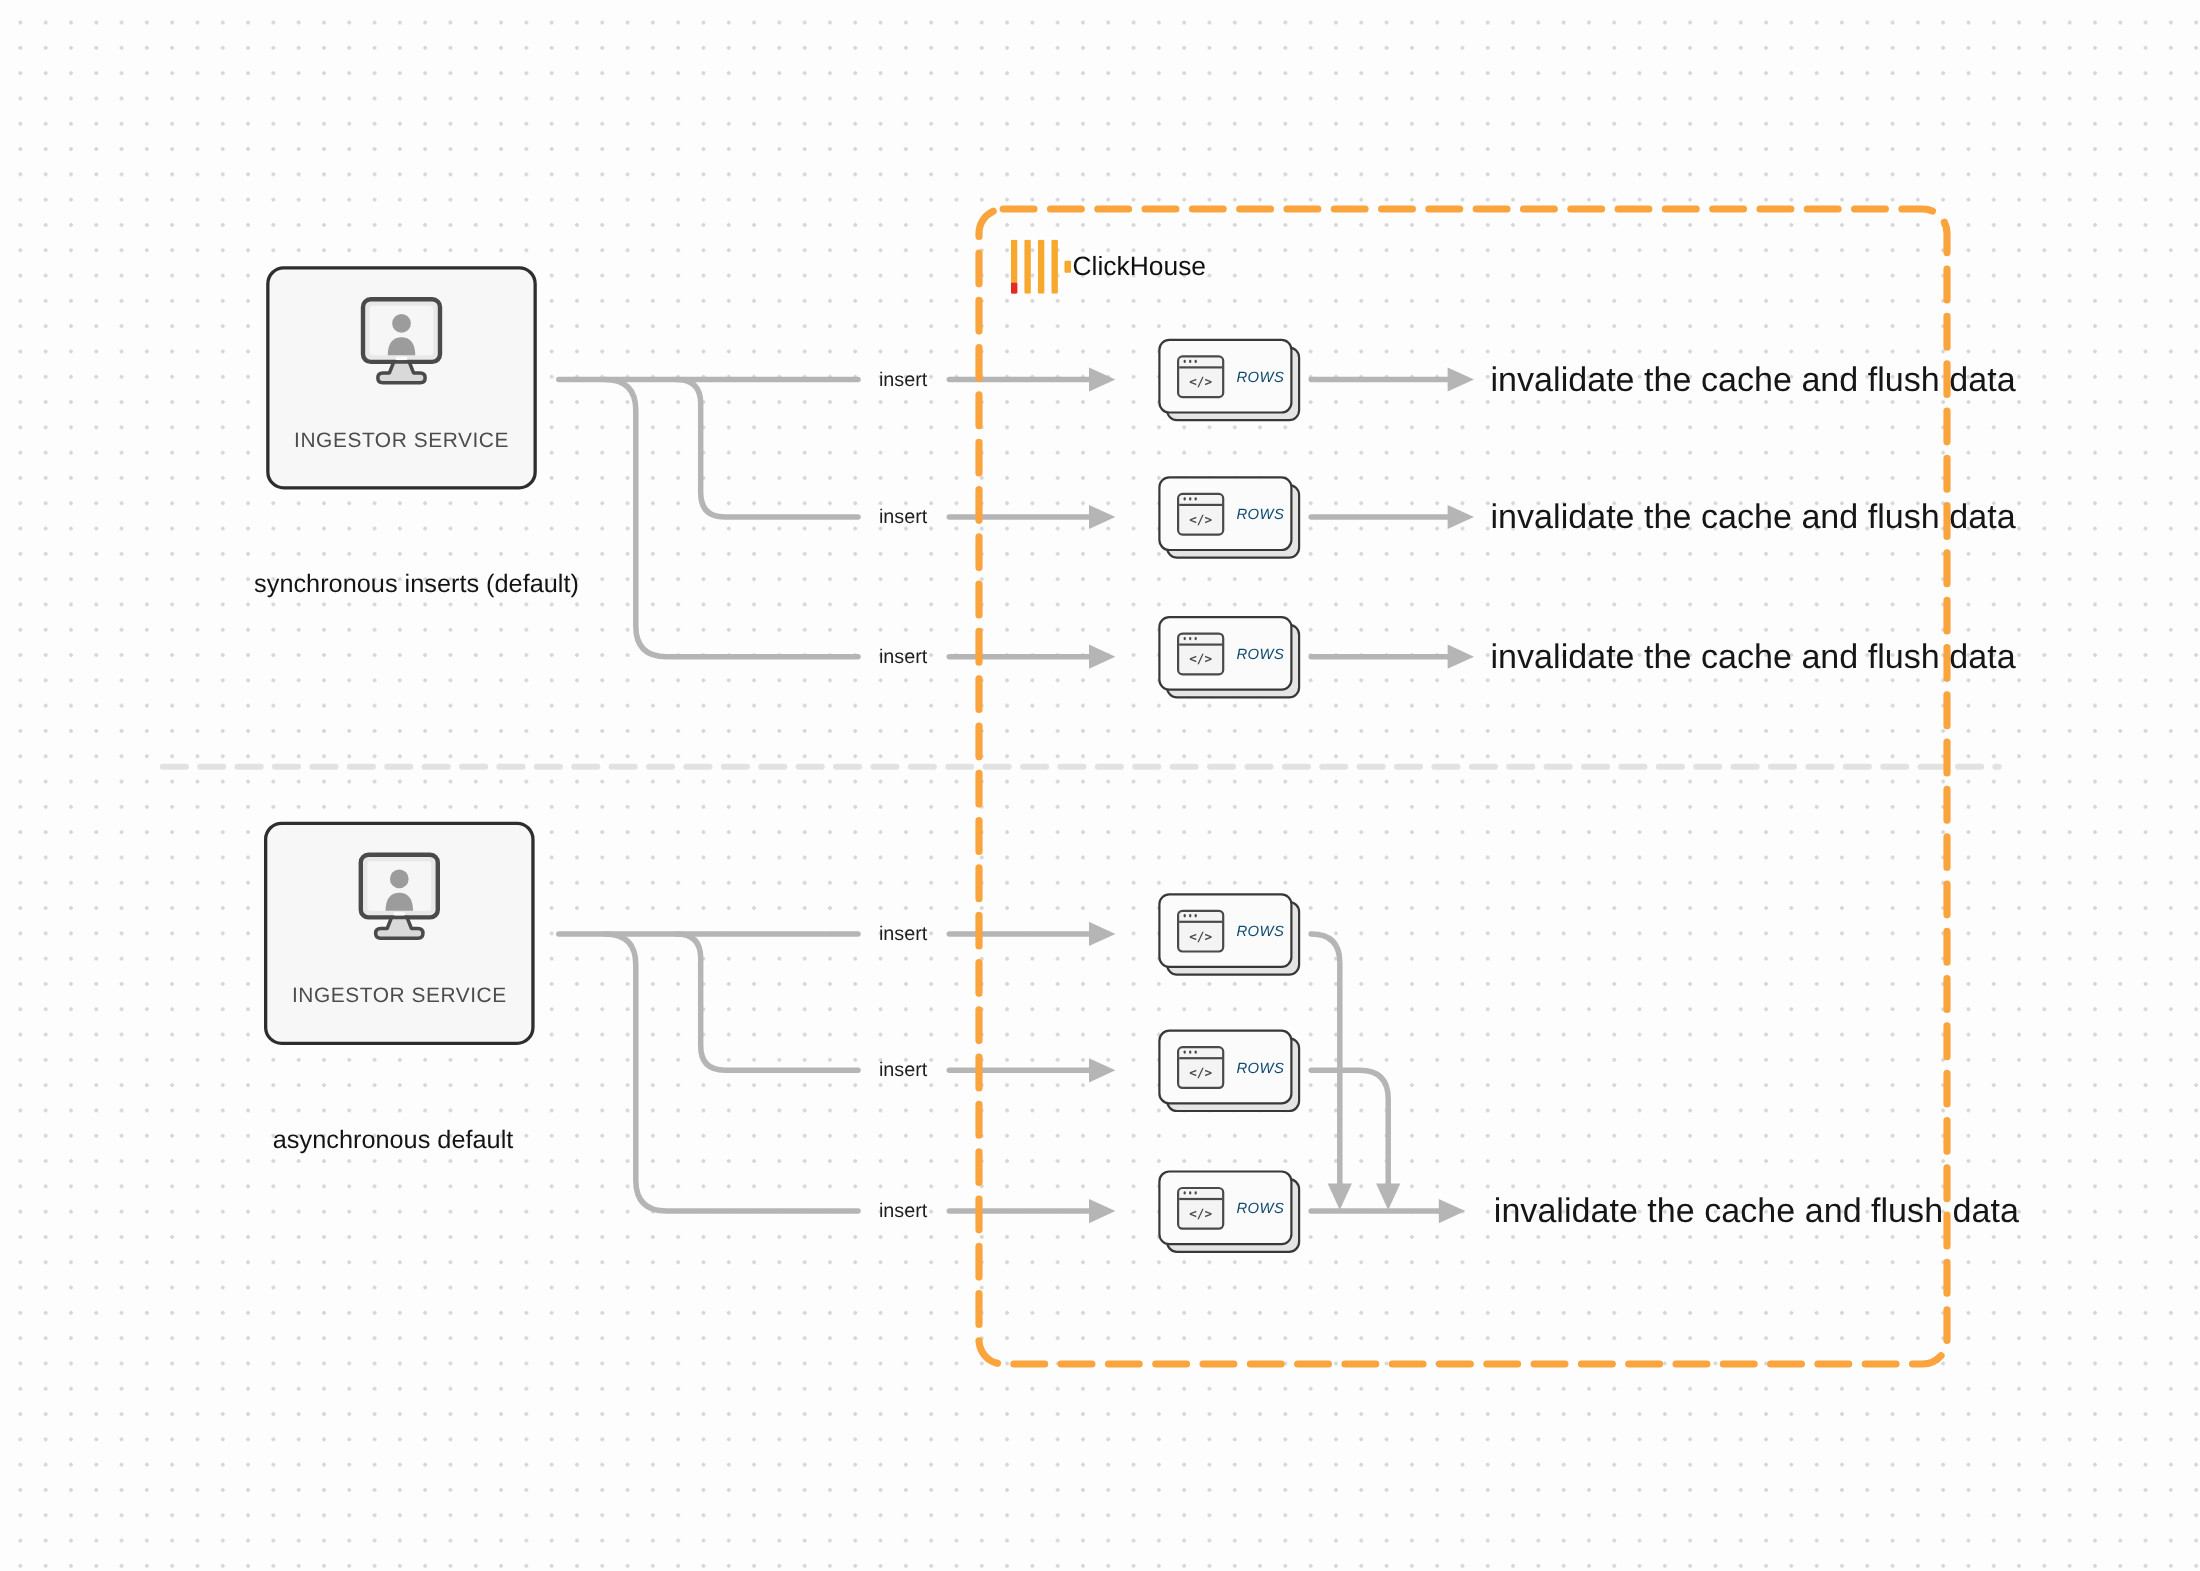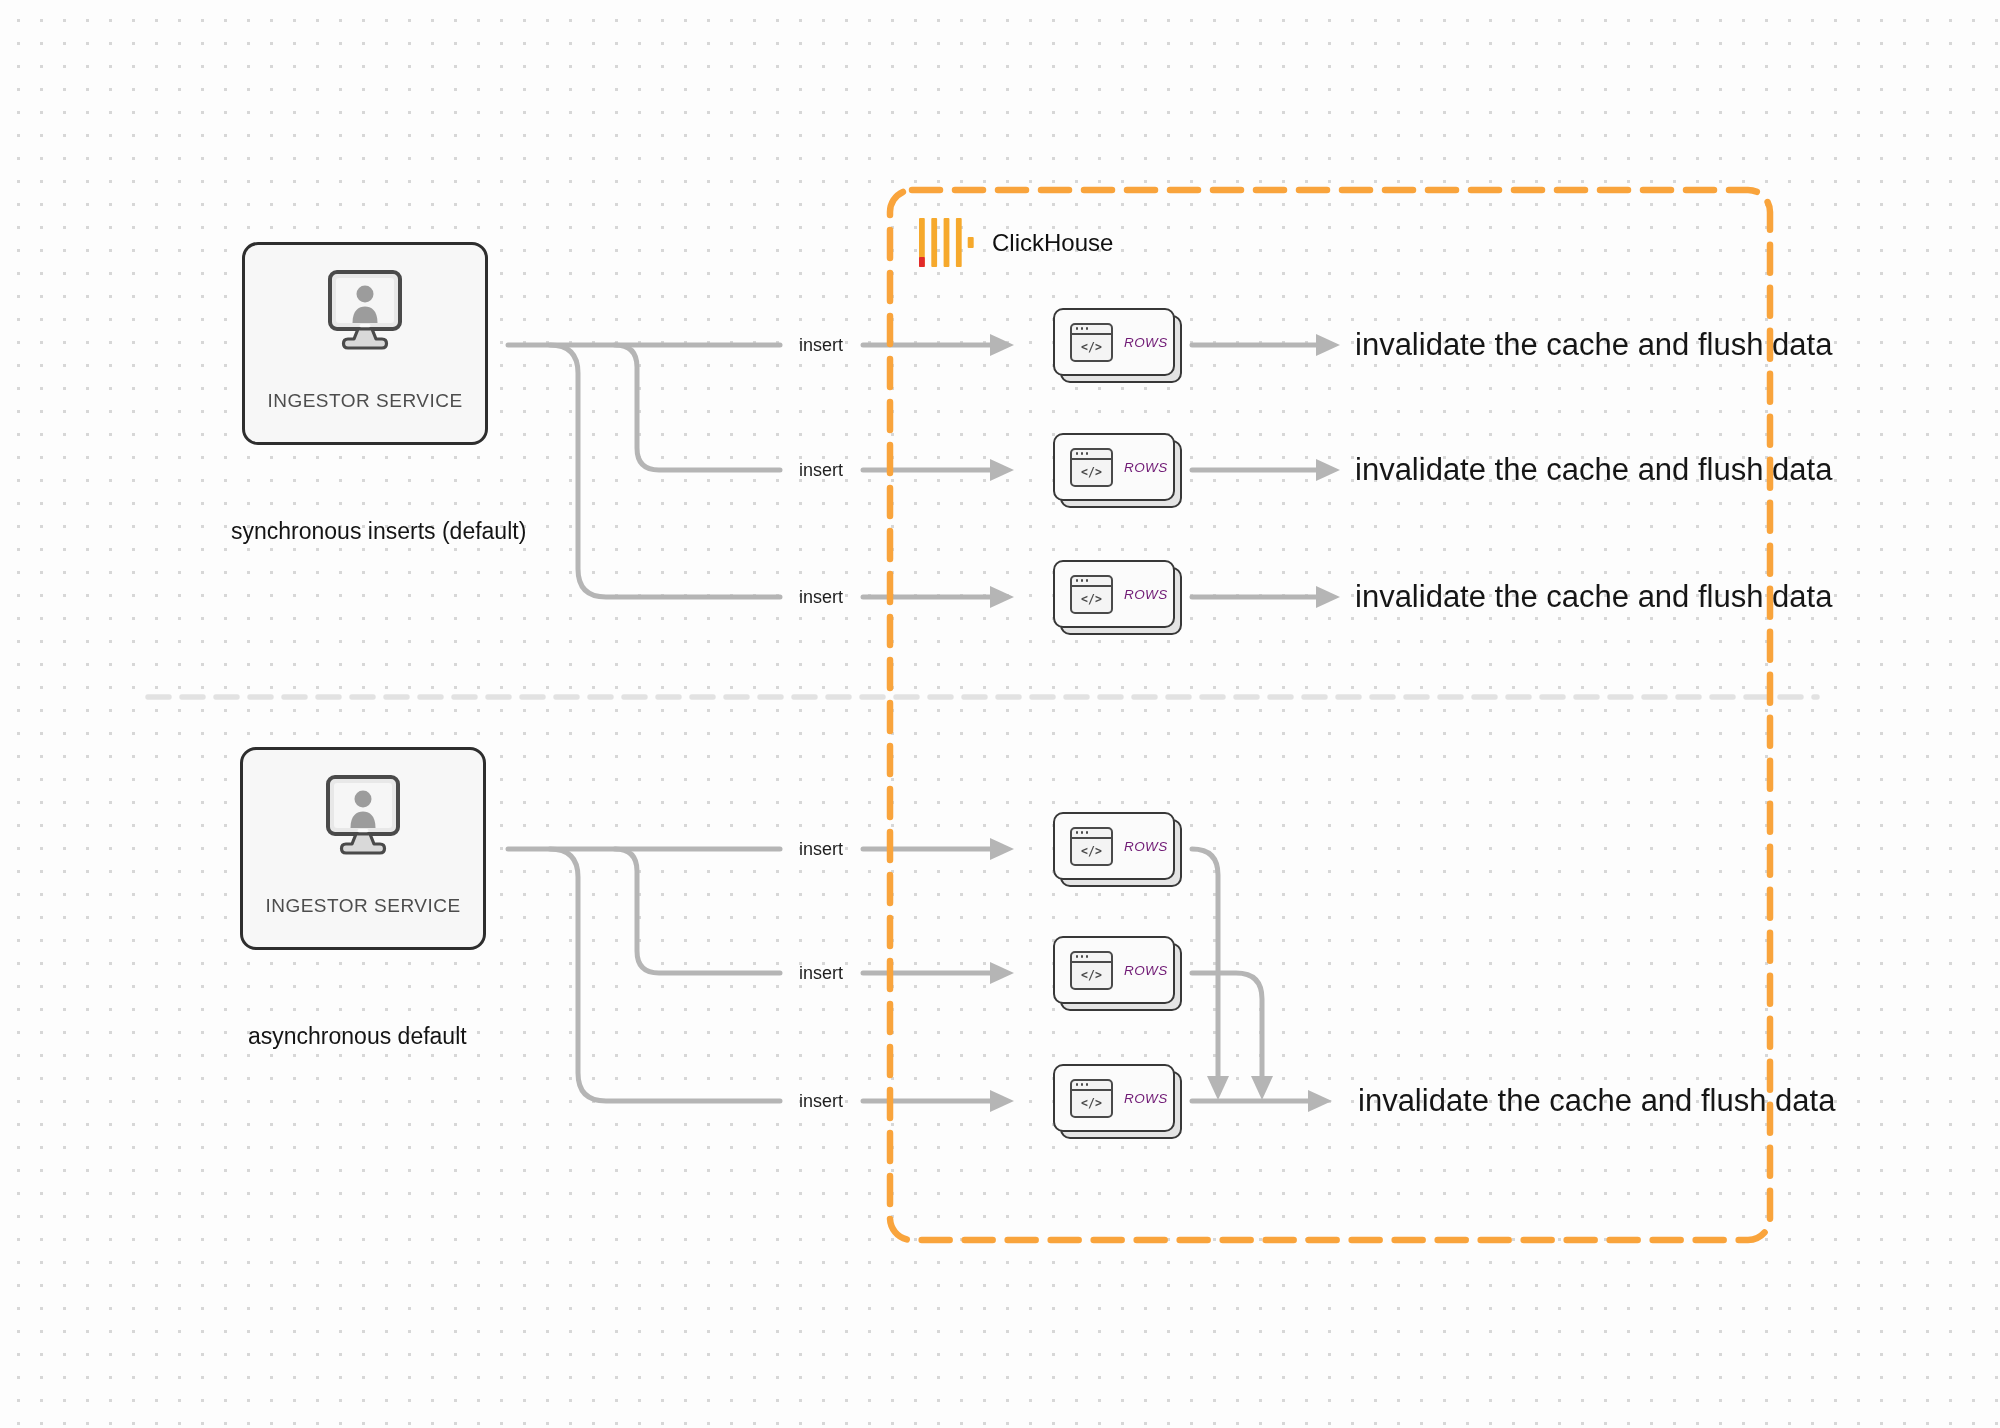--- a/index.html
+++ b/index.html
@@ -74,24 +74,24 @@
   }
   .cw-header {
     height: 10px; border-bottom: 2px solid #4a4a4a;
     display: flex; align-items: center; gap: 2.5px; padding-left: 4px;
   }
   .cw-dot { width: 2.4px; height: 2.4px; border-radius: 50%; background: #4a4a4a; }
   .cw-body {
     flex: 1; display: flex; align-items: center; justify-content: center;
     font-family: "DejaVu Sans Mono", monospace; font-size: 11.5px; font-weight: 700; color: #4a4a4a;
   }
-  .rc-label { font-size: 13.5px; font-style: italic; color: #701a75; letter-spacing: 0.4px; }
-
-  
-  .ch-logo { position: absolute; display: flex; align-items: center; gap: 17px; }
+  .rc-label { font-size: 13.5px; font-style: italic; color: #0c4a6e; letter-spacing: 0.4px; }
+
+  
+  .ch-logo { position: absolute; display: flex; align-items: center; }
   .ch-bar { fill: var(--logo-yellow, #F6A92C); }
   .ch-red { fill: var(--logo-red, #E22A2A); }
   .ch-brand { font-size: 24px; font-weight: 500; color: #101010; white-space: nowrap; }
 </style>
 </head>
 <body>
 
 <div class="canvas">
 
   <svg class="overlay" width="2000" height="1428" viewBox="0 0 2000 1428">

